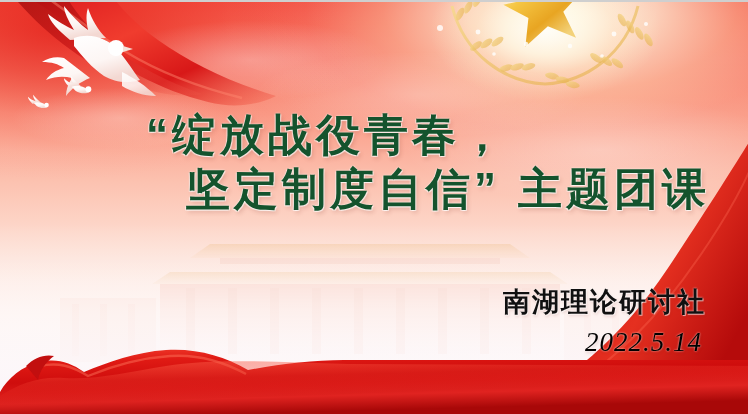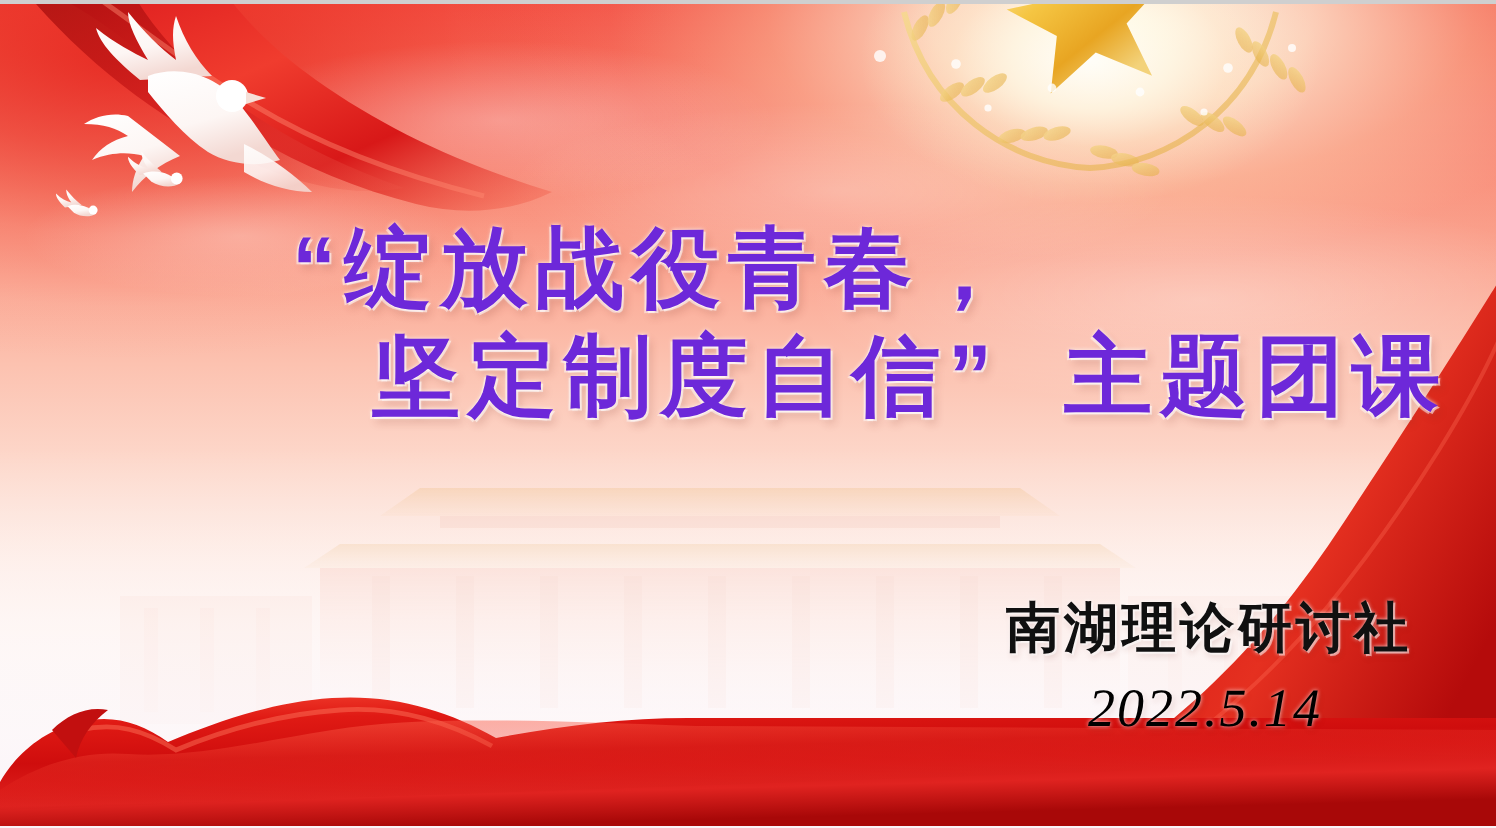--- a/index.html
+++ b/index.html
@@ -128,42 +128,42 @@
 
   
   .title-block {
     position: absolute;
     left: 0;
     top: 108px;
     width: 748px;
     z-index: 30;
   }
   .title-line {
-    color: #6d28d9;
+    color: #14532d;
     font-weight: bold;
     font-size: 44px;
     line-height: 54px;
     letter-spacing: 4px;
     white-space: nowrap;
     text-shadow:
       0 0 2px rgba(255,255,255,0.85),
       1px 1px 0 rgba(255,255,255,0.55),
       -1px 1px 0 rgba(255,255,255,0.45),
       2px 3px 4px rgba(120,40,30,0.18);
   }
   .title-line-1 { padding-left: 146px; }
   .title-line-2 { padding-left: 186px; }
-  .title-suffix { margin-left: 32px; }
+  .title-suffix { margin-left: 18px; }
 
   
   .signature {
     position: absolute;
     right: 42px;
-    top: 296px;
-    text-align: center;
+    top: 284px;
+    text-align: right;
     z-index: 30;
   }
   .sig-org {
     color: #101010;
     font-weight: bold;
     font-size: 27px;
     line-height: 36px;
     letter-spacing: 2px;
     white-space: nowrap;
     text-shadow:

